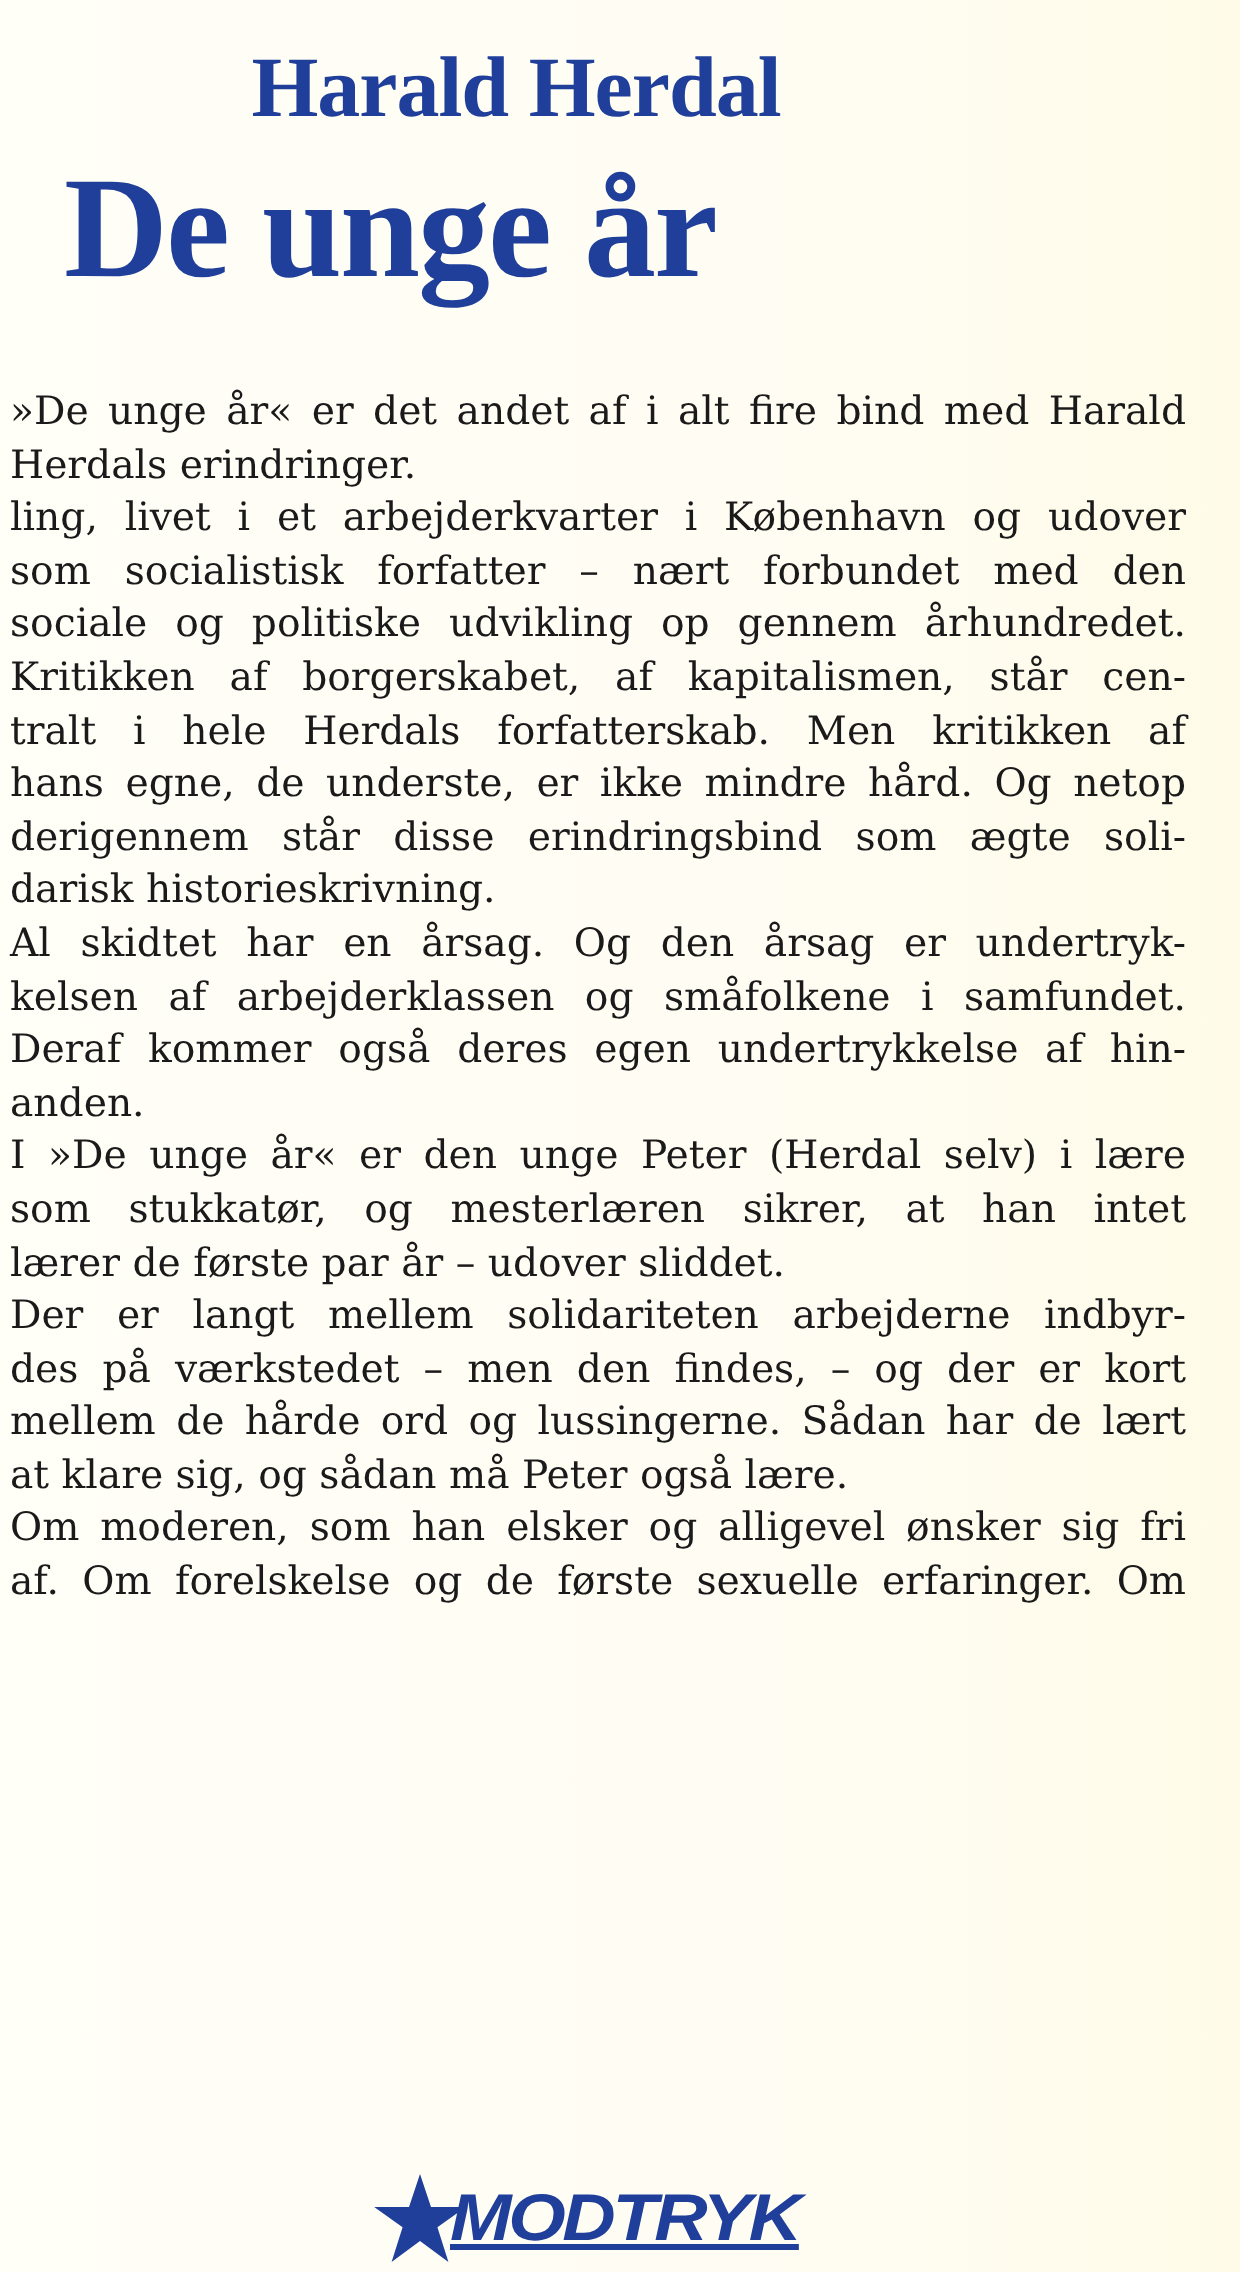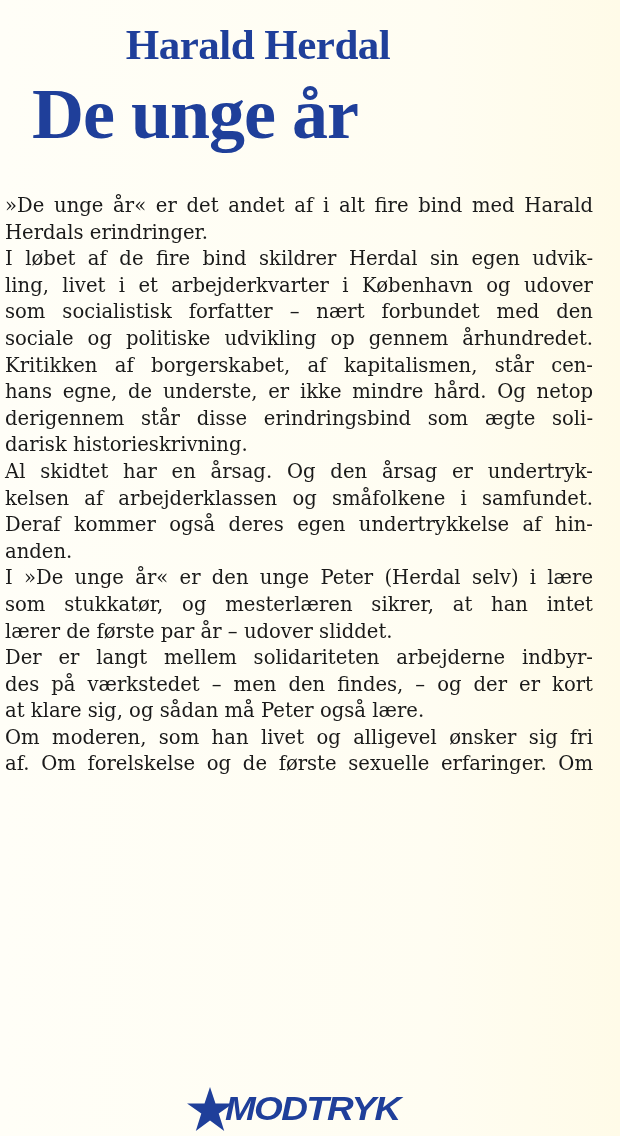--- a/index.html
+++ b/index.html
@@ -26,58 +26,59 @@
     position: absolute; left: 5px; top: 193px; width: 588px;
     color: #1a1a1a; font-size: 19.6px;
   }
   .line {
     height: 26.6px; line-height: 26.6px; white-space: nowrap;
     text-align: justify; text-align-last: justify;
   }
   .line.last { text-align-last: left; }
   .logo {
     position: absolute; left: 187px; top: 1087px; height: 44px;
-    display: flex; align-items: center; color: #1f3f9a;
+    display: flex; align-items: center; color: #1f3f9a; text-decoration: underline;
   }
   .logo svg { width: 46px; height: 44px; margin-right: -8px; }
   .logo-text {
     font-family: "Liberation Sans", sans-serif; font-weight: bold;
     font-size: 33px; letter-spacing: -1.5px; transform: scaleX(1.12); transform-origin: left center;
     font-style: italic;
   }
 </style>
 </head>
 <body>
 
 <div class="page">
   <div class="author">Harald Herdal</div>
   <div class="title">De unge år</div>
 
   <div class="body-text" id="blurb">
       <div class="line">»De unge år« er det andet af i alt fire bind med Harald</div>
       <div class="line last">Herdals erindringer.</div>
-      <div class="line">I løbet af de fire bind skildrer Herdal sin egen udvik-</div>
       <div class="line">ling, livet i et arbejderkvarter i København og udover</div>
       <div class="line">som socialistisk forfatter – nært forbundet med den</div>
       <div class="line">sociale og politiske udvikling op gennem århundredet.</div>
       <div class="line">Kritikken af borgerskabet, af kapitalismen, står cen-</div>
+      <div class="line">tralt i hele Herdals forfatterskab. Men kritikken af</div>
       <div class="line">hans egne, de underste, er ikke mindre hård. Og netop</div>
       <div class="line">derigennem står disse erindringsbind som ægte soli-</div>
       <div class="line last">darisk historieskrivning.</div>
       <div class="line">Al skidtet har en årsag. Og den årsag er undertryk-</div>
       <div class="line">kelsen af arbejderklassen og småfolkene i samfundet.</div>
       <div class="line">Deraf kommer også deres egen undertrykkelse af hin-</div>
       <div class="line last">anden.</div>
       <div class="line">I »De unge år« er den unge Peter (Herdal selv) i lære</div>
       <div class="line">som stukkatør, og mesterlæren sikrer, at han intet</div>
       <div class="line last">lærer de første par år – udover sliddet.</div>
       <div class="line">Der er langt mellem solidariteten arbejderne indbyr-</div>
       <div class="line">des på værkstedet – men den findes, – og der er kort</div>
+      <div class="line">mellem de hårde ord og lussingerne. Sådan har de lært</div>
       <div class="line last">at klare sig, og sådan må Peter også lære.</div>
-      <div class="line">Om moderen, som han livet og alligevel ønsker sig fri</div>
+      <div class="line">Om moderen, som han elsker og alligevel ønsker sig fri</div>
       <div class="line">af. Om forelskelse og de første sexuelle erfaringer. Om</div>
     </div>
 
   <div class="logo">
     <svg viewBox="0 0 100 96">
       <polygon fill="#1f3f9a" points="50,0 62,36 100,36 69,58 81,96 50,73 19,96 31,58 0,36 38,36"></polygon>
     </svg>
     <span class="logo-text">MODTRYK</span>
   </div>
 </div>

